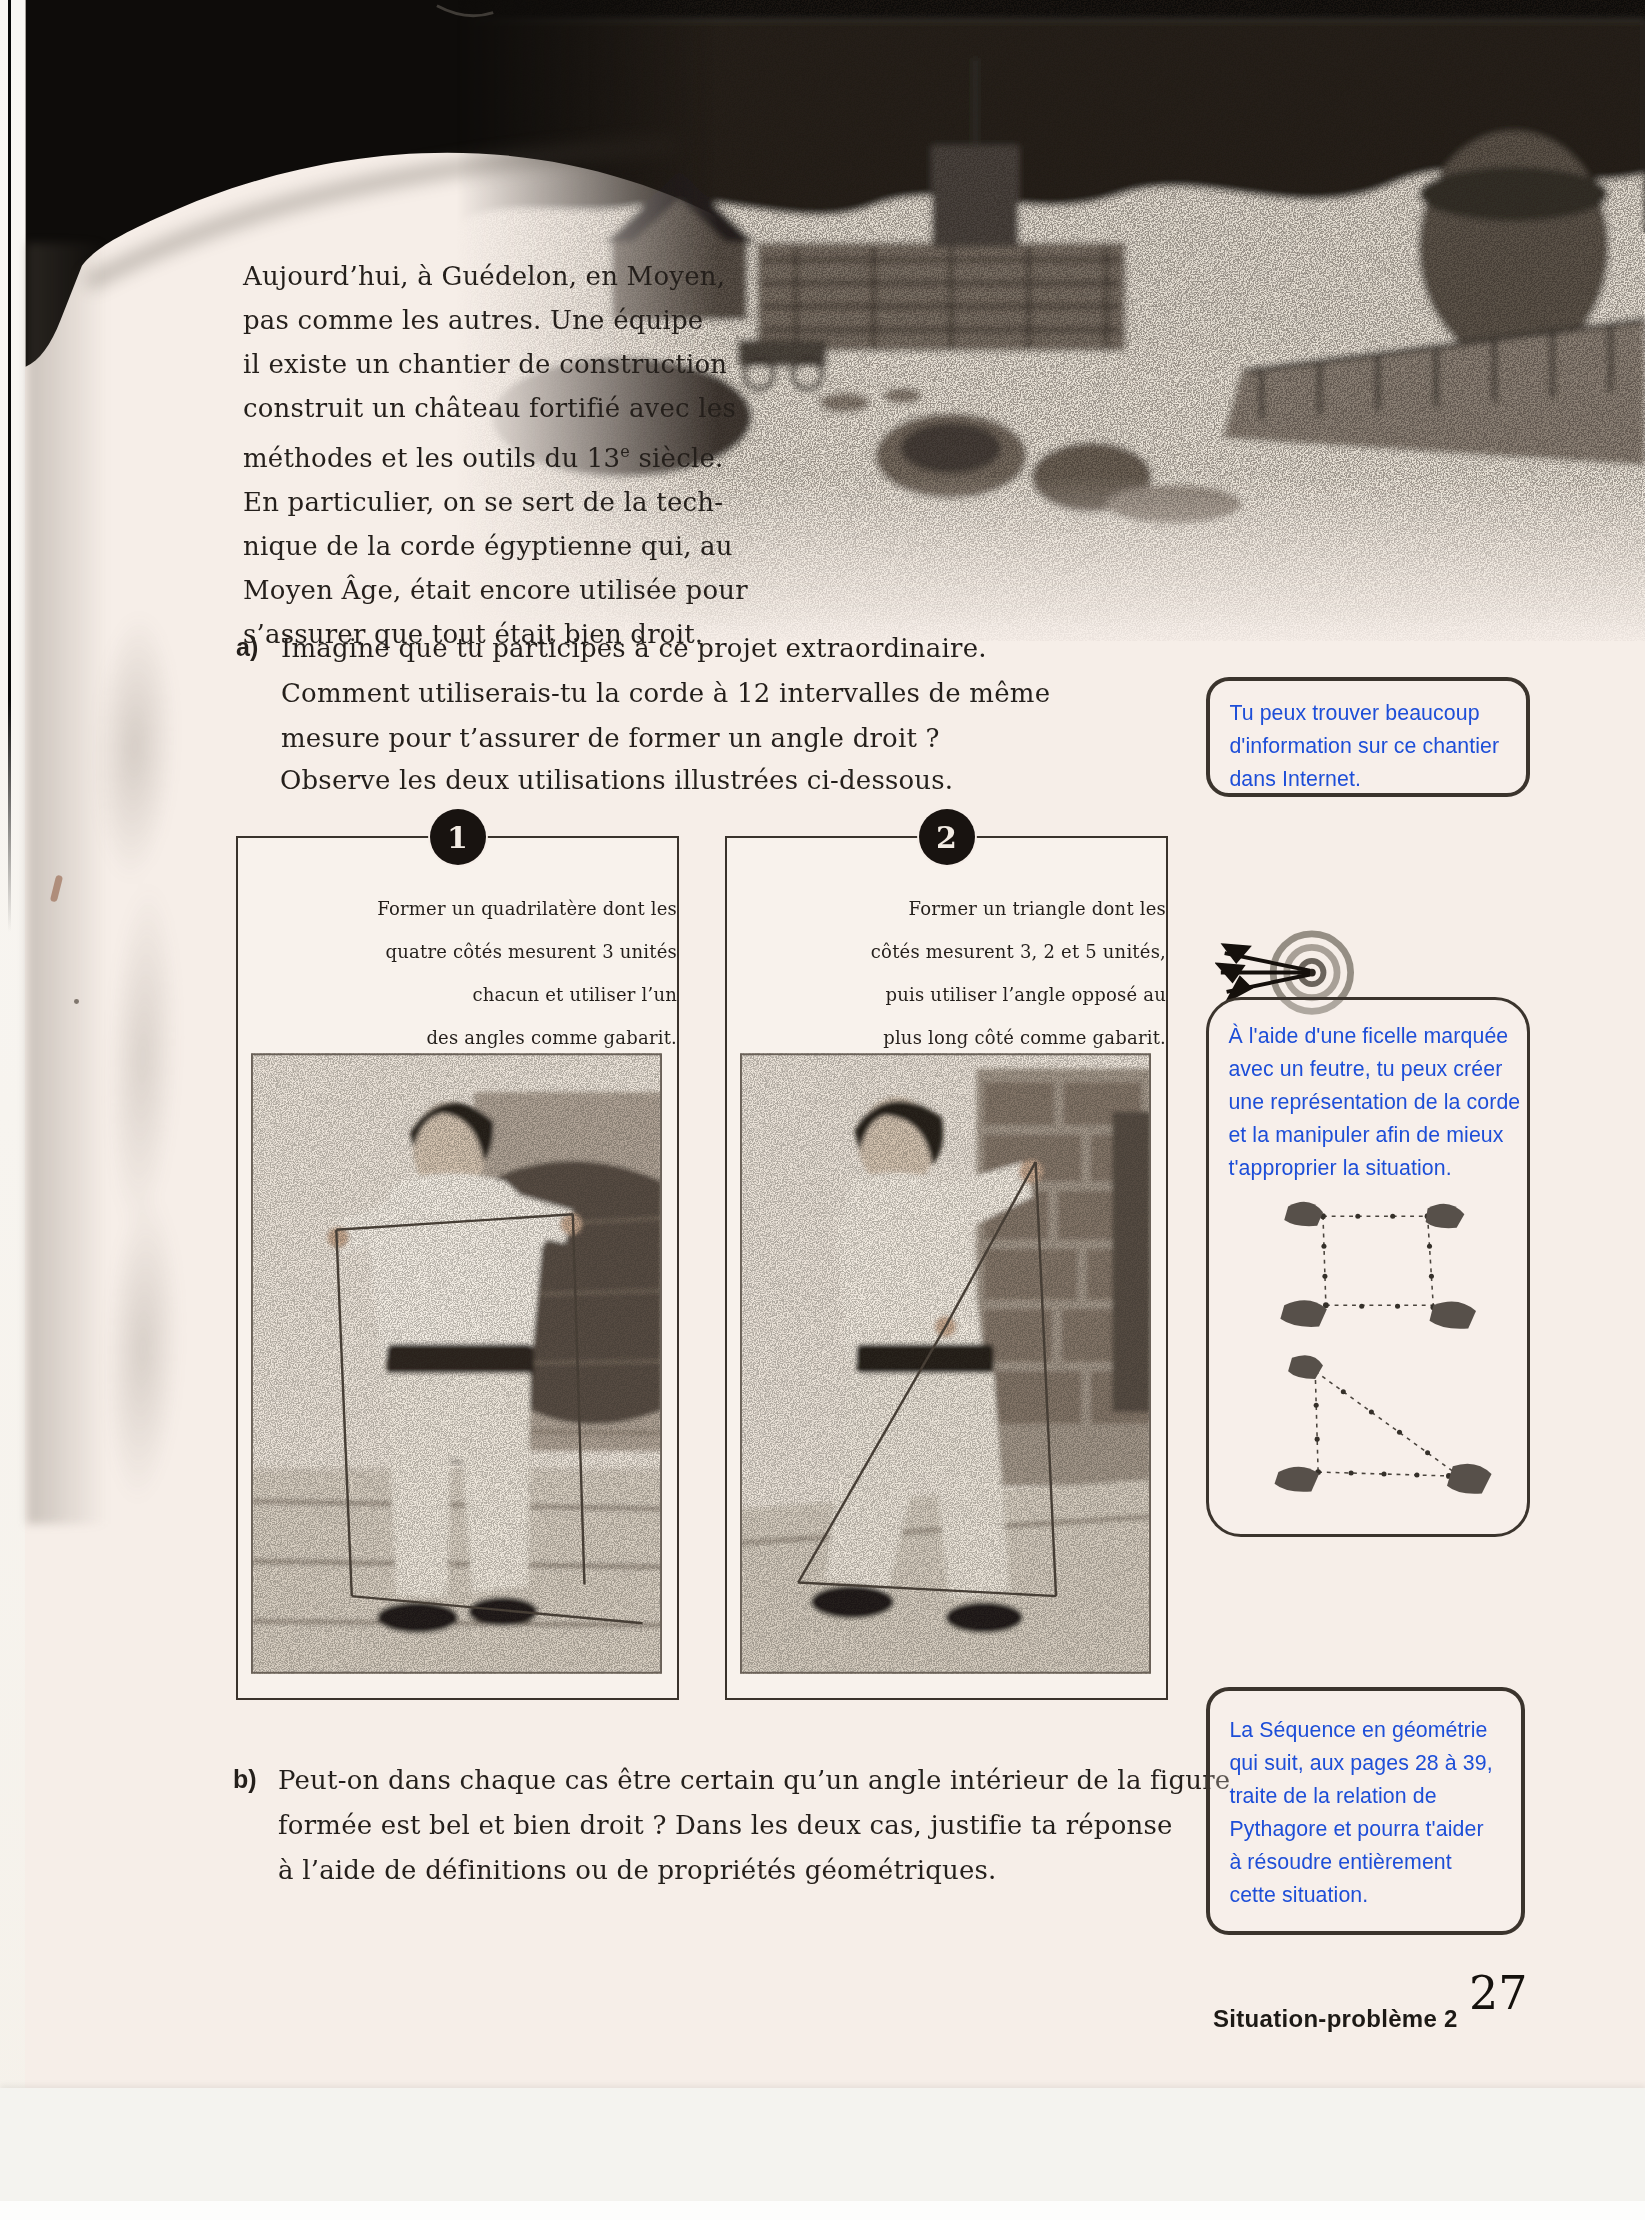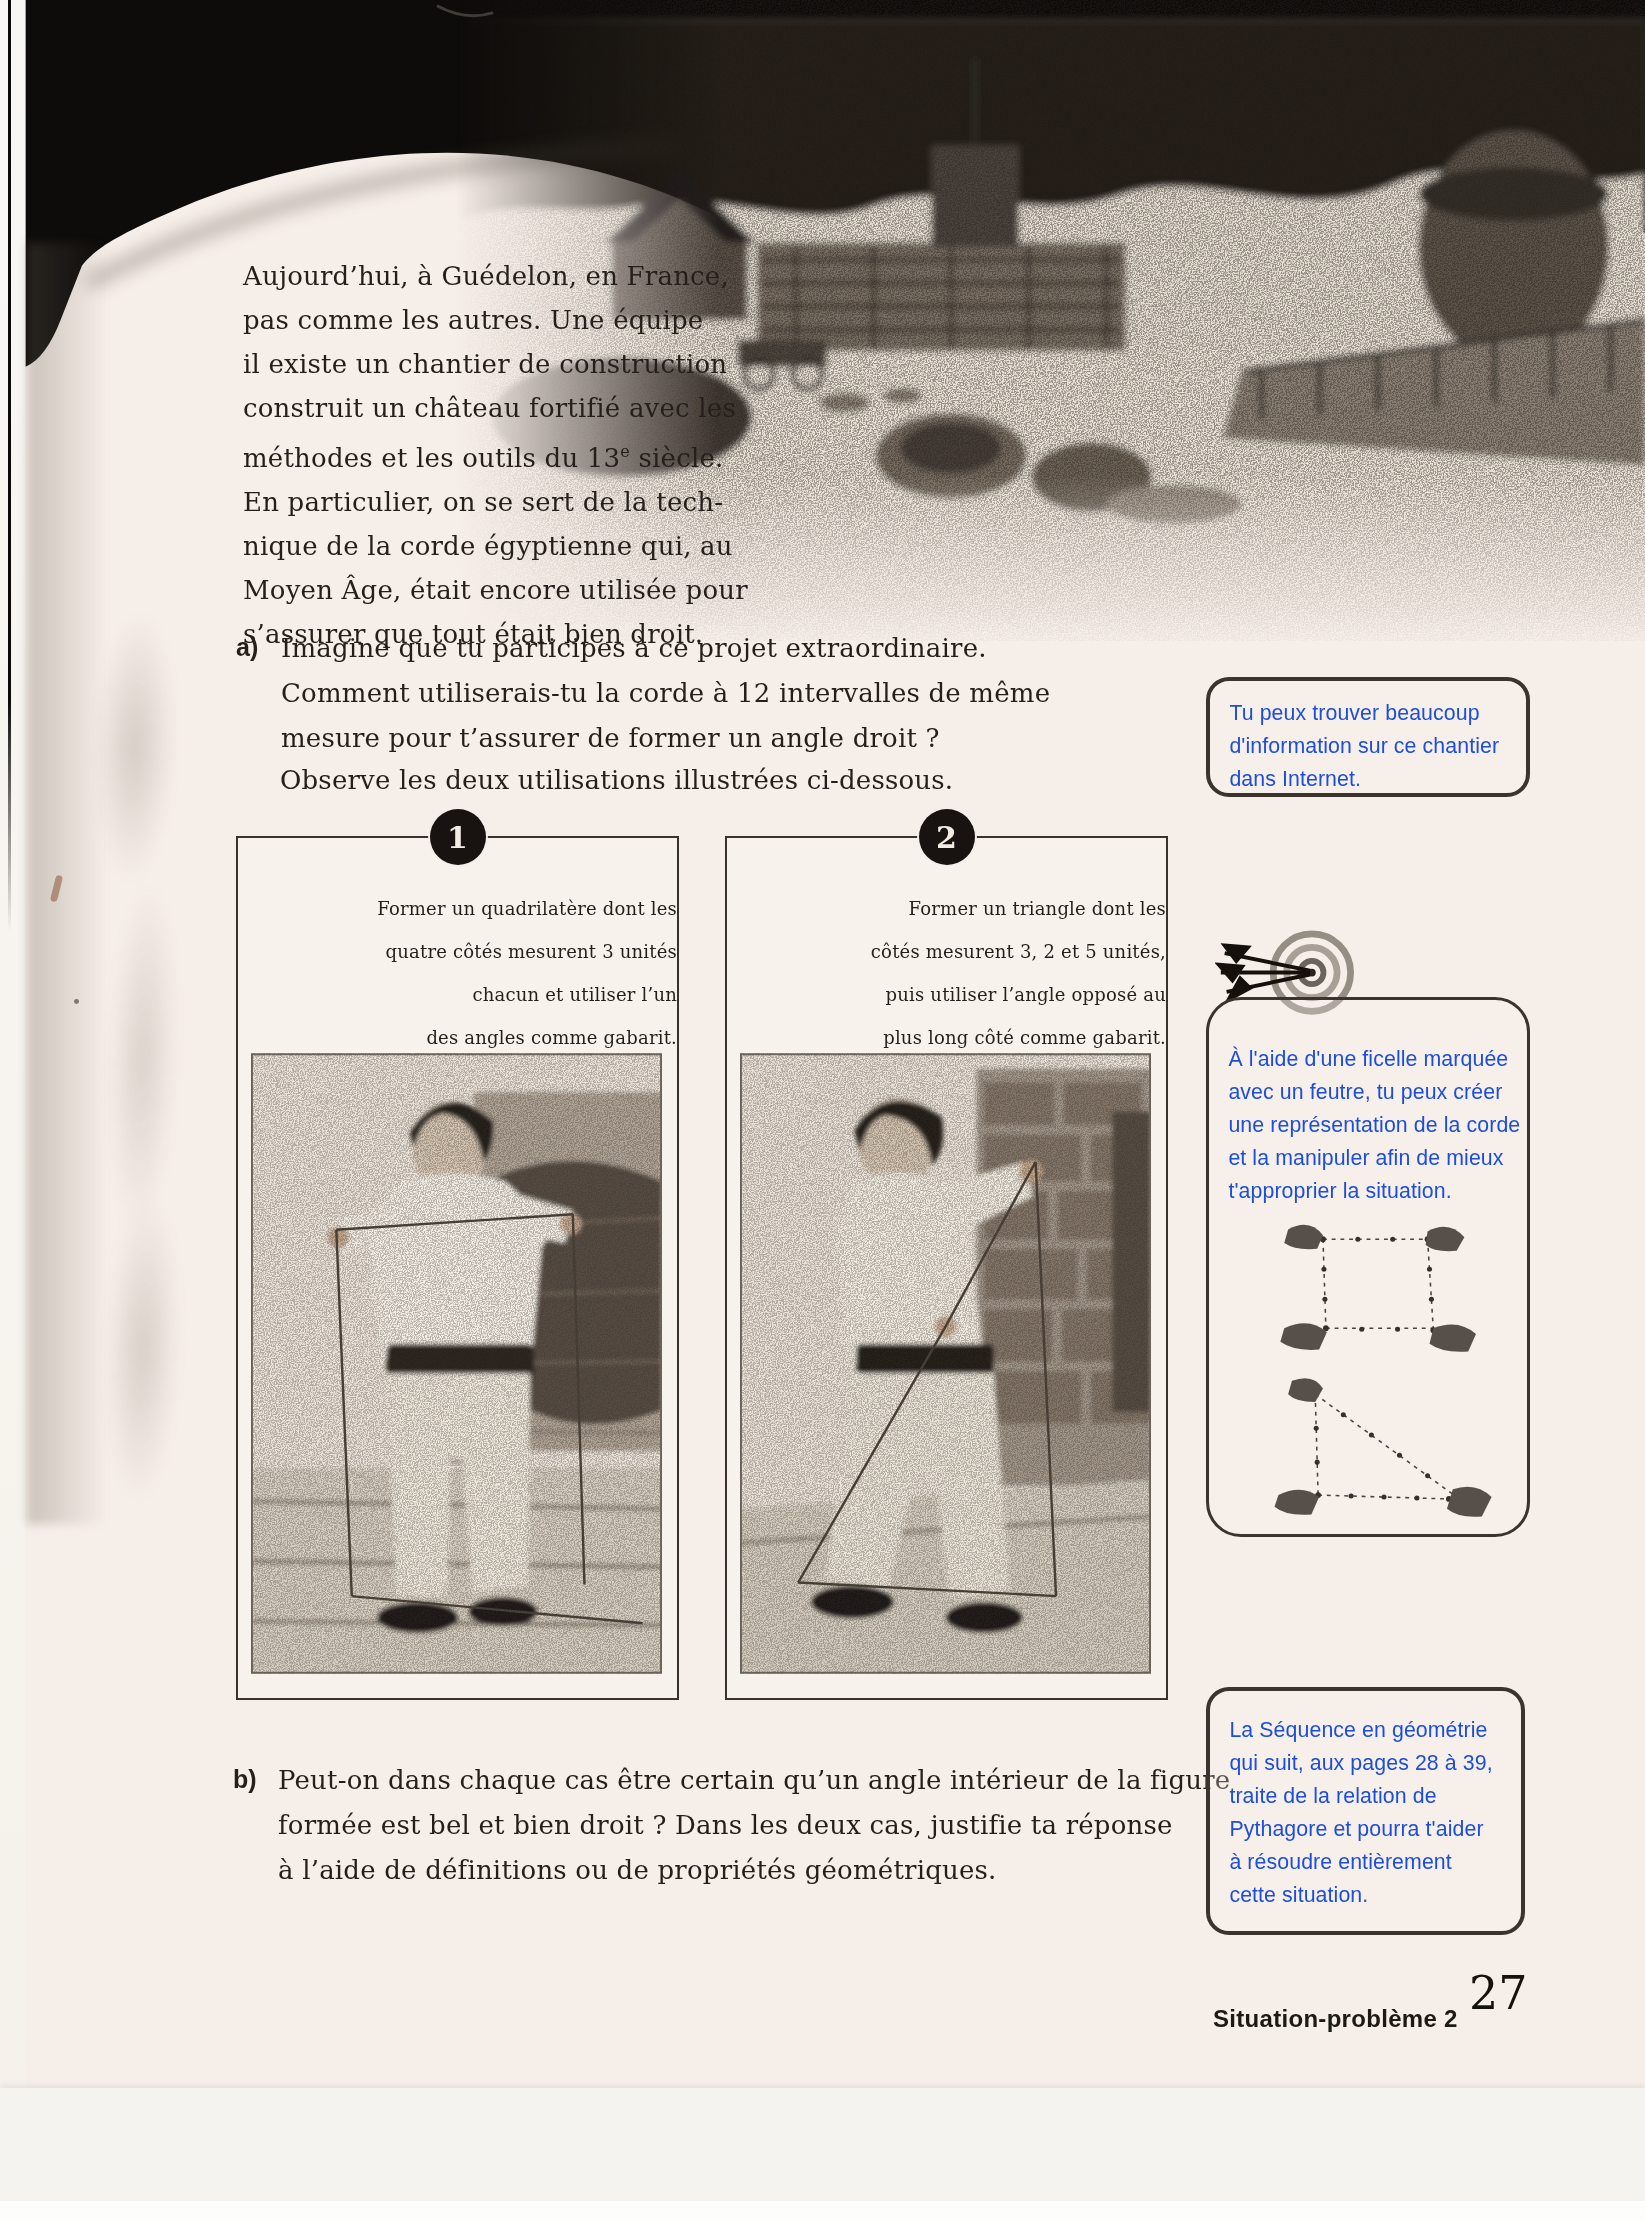--- a/index.html
+++ b/index.html
@@ -33,21 +33,21 @@
   .item-a{left:236px;top:626px;}
   .item-b{left:233px;top:1758px;}
   .marker{position:absolute;left:0;top:6.8px;font-family:"Liberation Sans", sans-serif;font-weight:bold;font-size:25px;}
   .qa-lines{margin-left:45px;font-size:26px;line-height:45px;letter-spacing:0.2px;}
   .observe{position:absolute;left:280px;top:765px;font-size:26px;letter-spacing:0.2px;}
 
   .round-box{position:absolute;box-sizing:border-box;border:4.9px solid #3b342d;border-radius:23px;
              font-family:"Liberation Sans", sans-serif;color:#1d4ed8;font-size:21.3px;line-height:33px;
              padding:15.5px 19.4px;letter-spacing:0.1px;background:rgba(250,245,239,.25);}
   .internet-box{left:1206px;top:677px;width:324px;height:120px;}
-  .hint-box{left:1206px;top:997px;width:324px;height:540px;border-width:3.9px;border-radius:35px;padding-top:43px;}
+  .hint-box{left:1206px;top:997px;width:324px;height:540px;border-width:3.9px;border-radius:35px;padding-top:20px;}
   .reference-box{left:1206px;top:1687px;width:319px;height:248px;padding-top:23px;}
   .string-fig{margin:5.8px auto 0 auto;}
 
   .card{position:absolute;top:836px;width:439px;height:860px;border:2.9px solid #3a332c;
         background:rgba(252,248,243,.35);}
   .card1{left:236px;} .card2{left:725px;}
   .badge{position:absolute;top:-29px;left:50%;transform:translateX(-50%);width:56px;height:56px;border-radius:50%;
         background:#181310;color:#f3ece4;font-family:"DejaVu Serif", serif;font-weight:bold;font-size:30px;
         display:flex;align-items:center;justify-content:center;box-shadow:0 0 0 1.9px rgba(246,238,232,1);}
   .card-text{margin:49px 0 0 27px;font-size:18px;line-height:43px;letter-spacing:0.2px;text-align:right;}
@@ -154,21 +154,21 @@
     </g>
   </svg>
 
   <div class="scan-left"></div>
   <div class="spine-shade"></div>
   <div class="ghost-smudge"></div>
   <div class="speck s1"></div>
   <div class="speck s2"></div>
 
   <div class="intro">
-    <div class="line">Aujourd’hui, à Guédelon, en France,</div>
+    <div class="line">Aujourd’hui, à Guédelon, en Moyen,</div>
     <div class="line">pas comme les autres. Une équipe</div>
     <div class="line">il existe un chantier de construction</div>
     <div class="line">construit un château fortifié avec les</div>
     <div class="line"><span>méthodes et les outils du 13</span><span class="sup">e</span><span> siècle.</span></div>
     <div class="line">En particulier, on se sert de la tech-</div>
     <div class="line">nique de la corde égyptienne qui, au</div>
     <div class="line">Moyen Âge, était encore utilisée pour</div>
     <div class="line">s’assurer que tout était bien droit.</div>
   </div>
 

